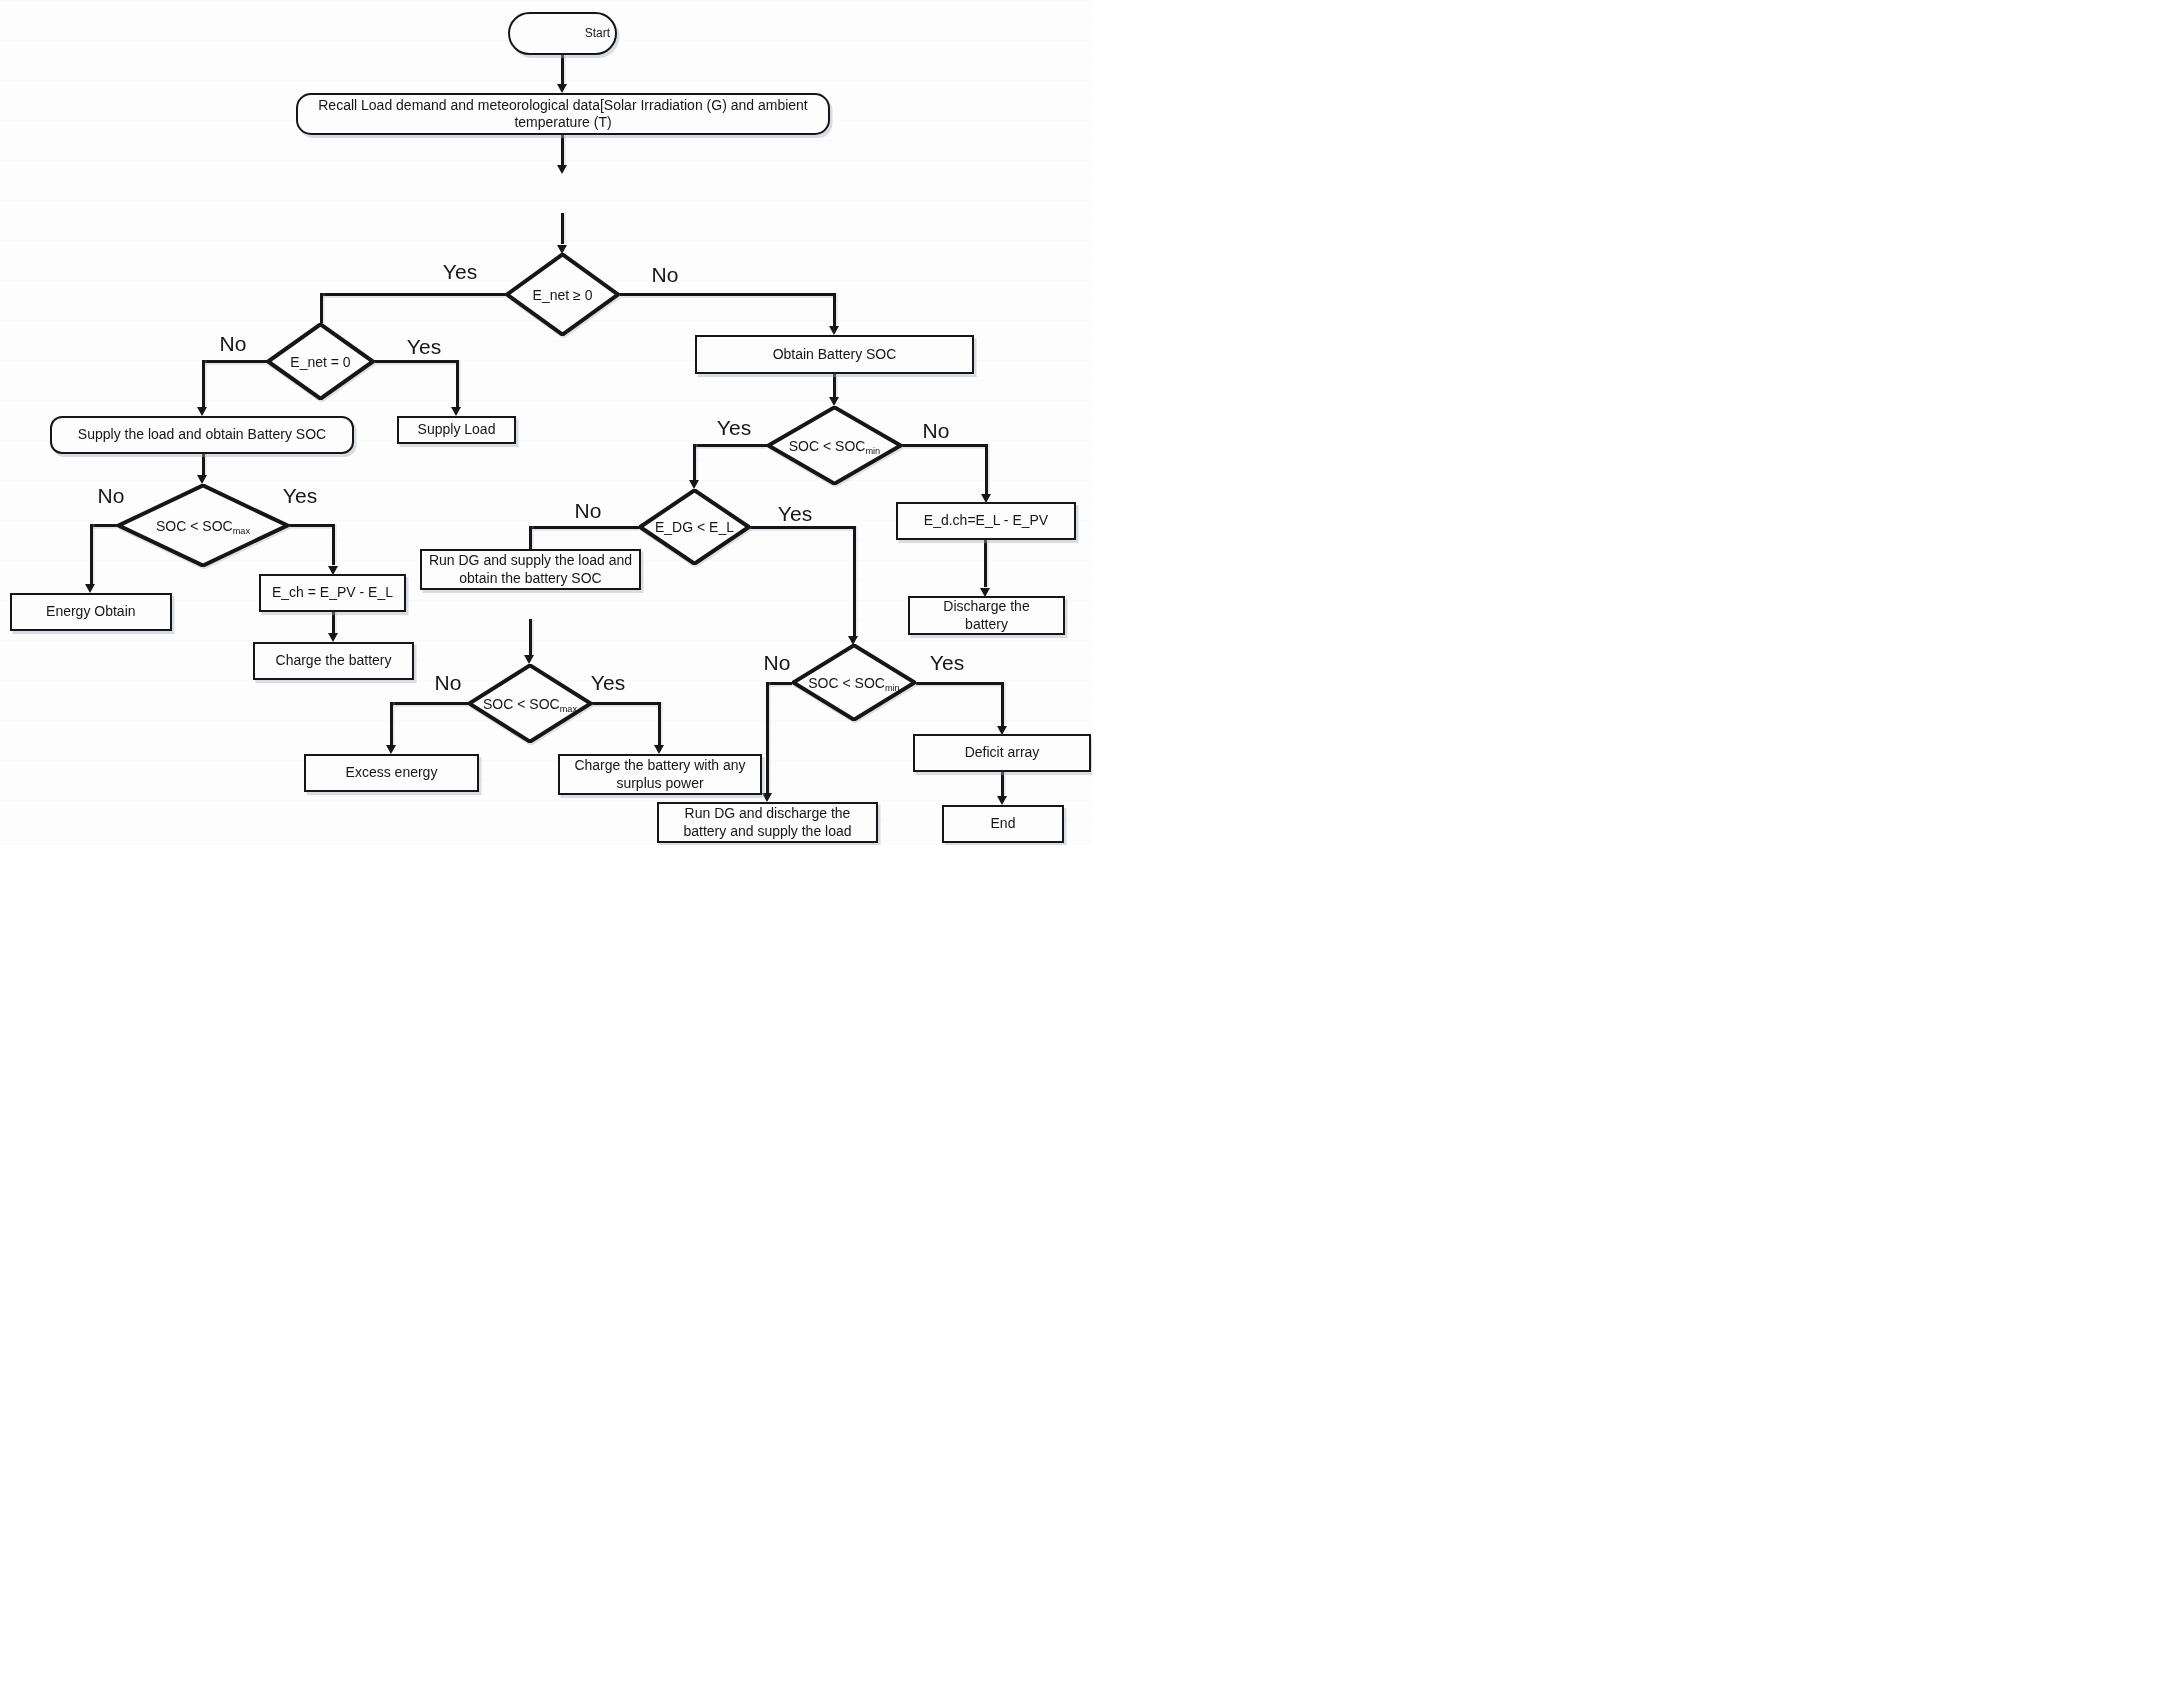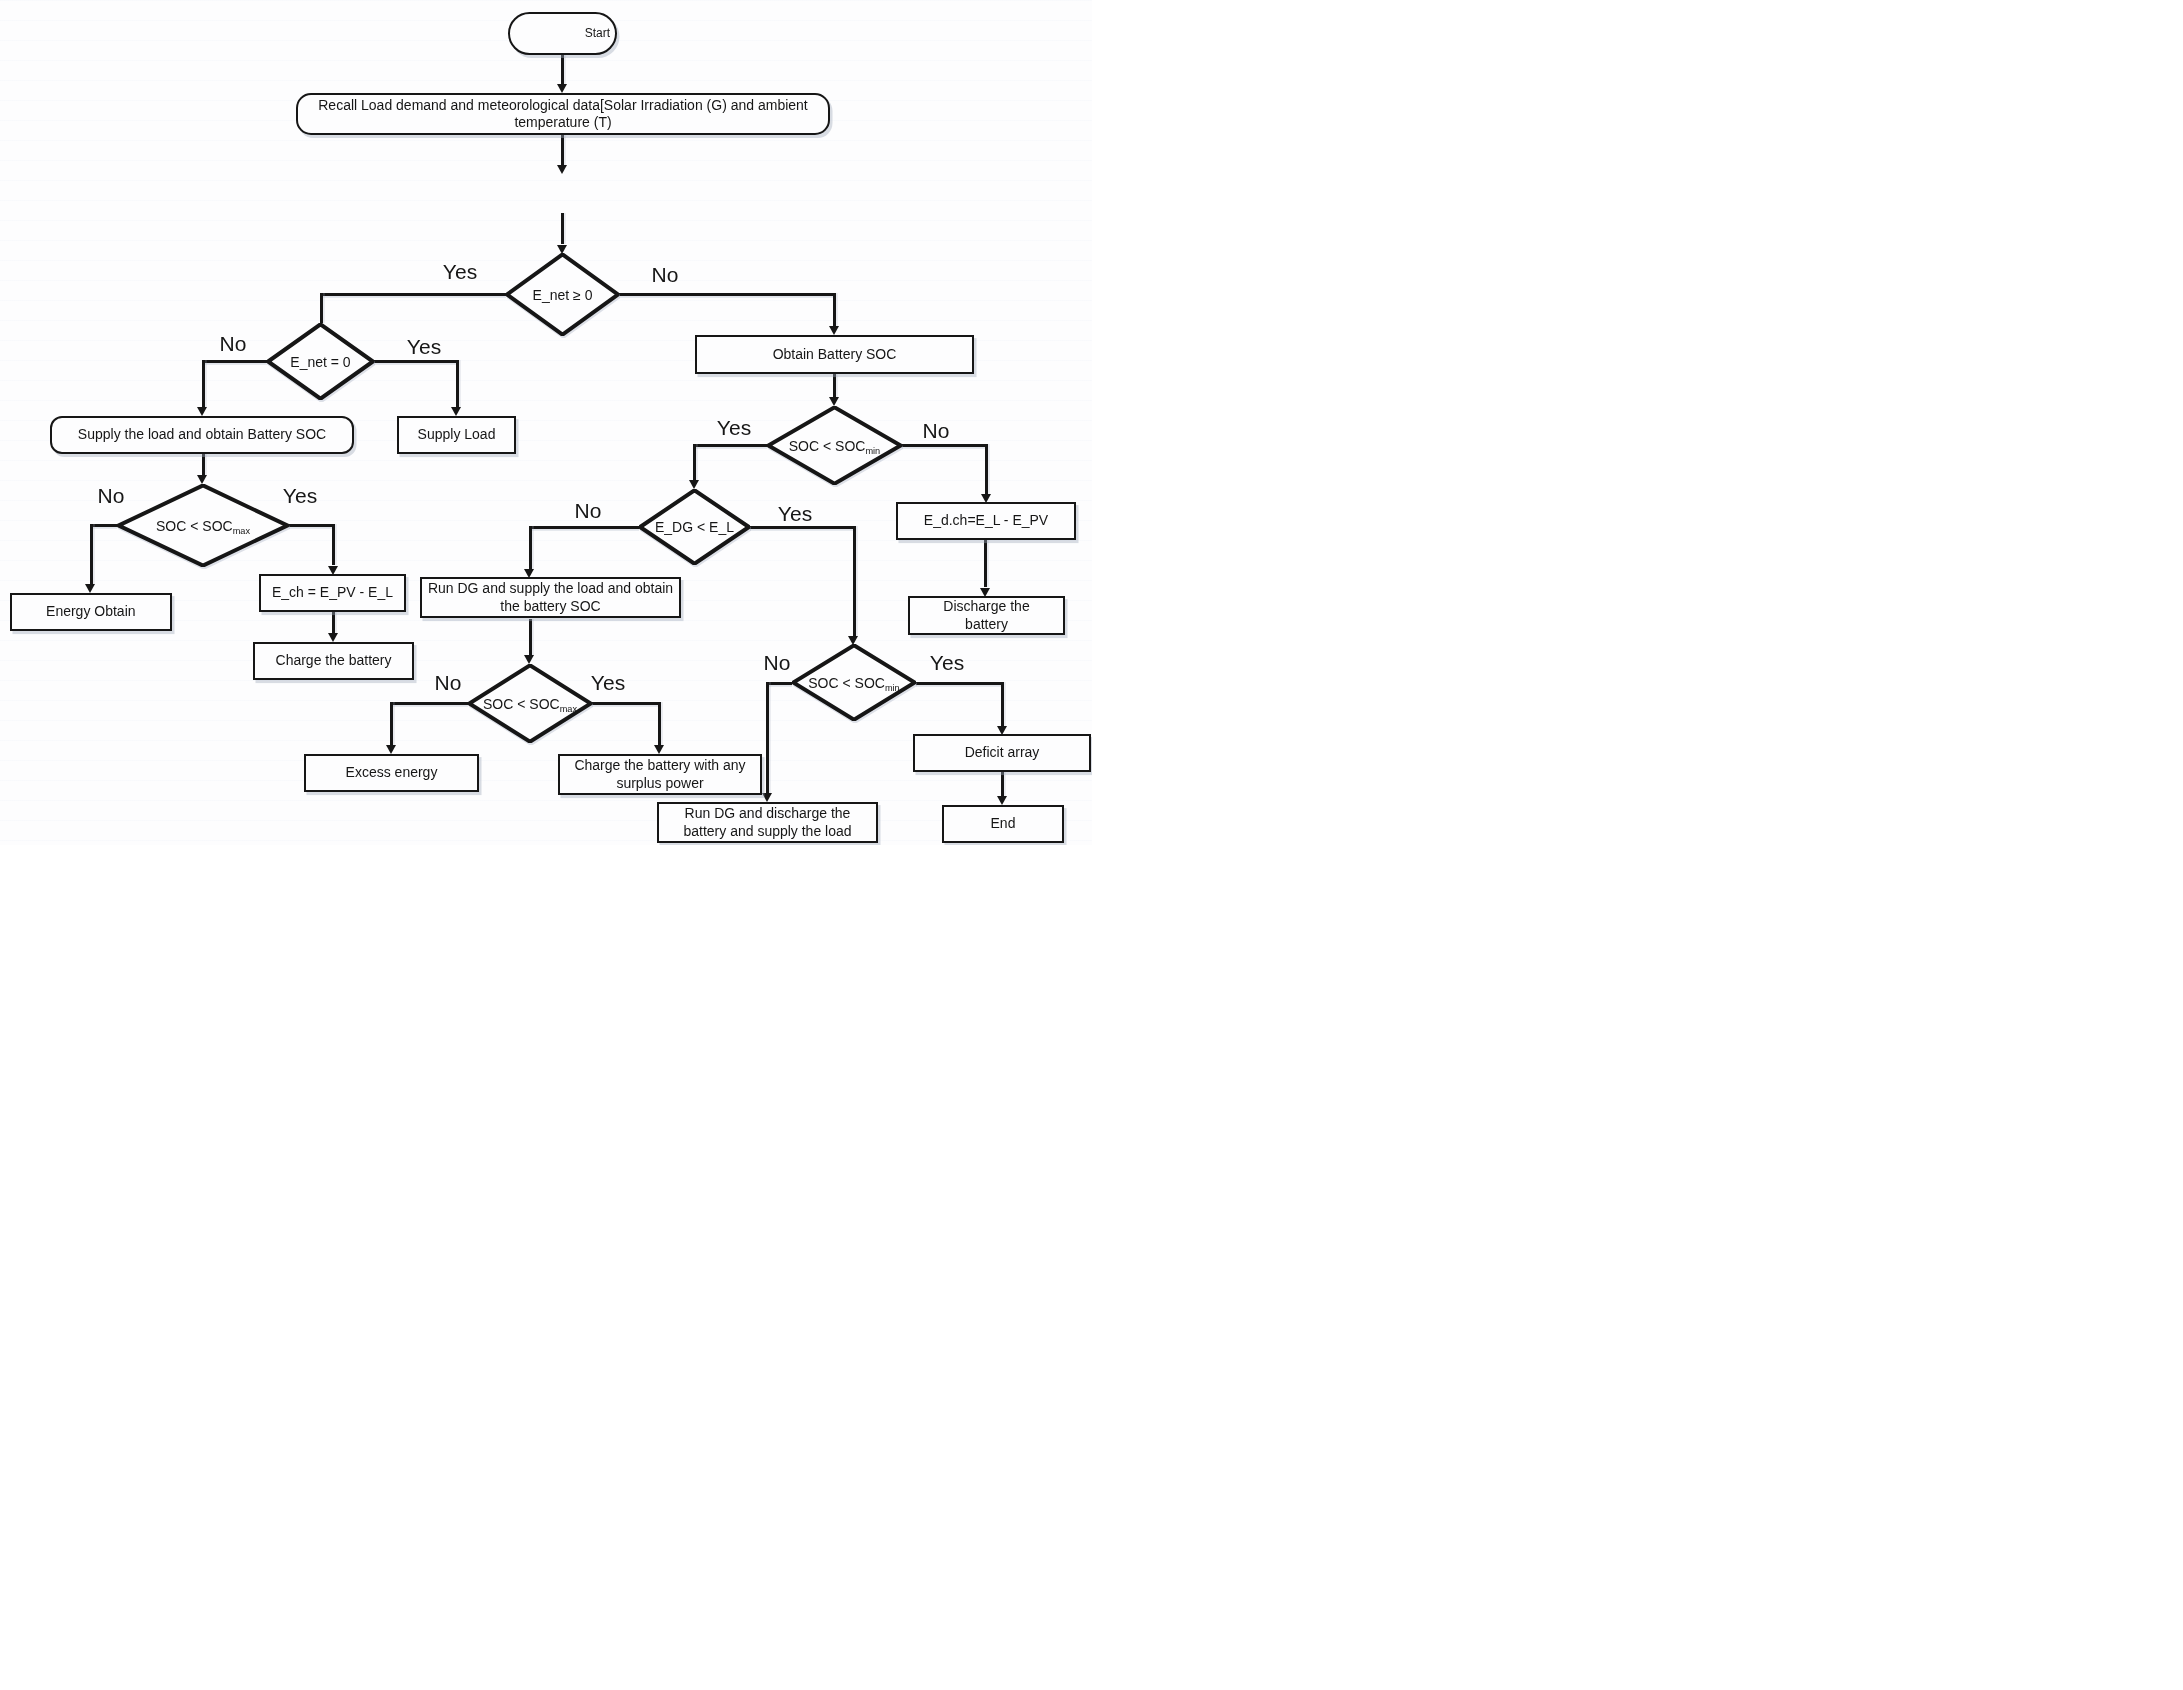--- a/index.html
+++ b/index.html
@@ -159,41 +159,41 @@
 
   <div class="node" style="left:296px;top:93px;width:534px;height:42px;border-radius:15px;">
     <span>Recall Load demand and meteorological data[Solar Irradiation (G) and ambient temperature (T)</span>
   </div>
 
 
   <div class="node" style="left:50px;top:416px;width:304px;height:38px;border-radius:12px;">
     <span>Supply the load and obtain Battery SOC</span>
   </div>
 
-  <div class="node" style="left:397px;top:416px;width:119px;height:38px;">
+  <div class="node" style="left:397px;top:416px;width:119px;height:28px;">
     <span>Supply Load</span>
   </div>
 
   <div class="node" style="left:9.8px;top:593px;width:162px;height:38px;">
     <span>Energy Obtain</span>
   </div>
 
   <div class="node" style="left:259px;top:574px;width:147px;height:38px;">
     <span>E_ch = E_PV - E_L</span>
   </div>
 
   <div class="node" style="left:253px;top:642px;width:161px;height:38px;">
     <span>Charge the battery</span>
   </div>
 
   <div class="node" style="left:695px;top:335px;width:279px;height:39px;">
     <span>Obtain Battery SOC</span>
   </div>
 
-  <div class="node" style="left:420px;top:577px;width:261px;height:41px;">
+  <div class="node" style="left:420px;top:549px;width:221px;height:41px;">
     <span>Run DG and supply the load and obtain the battery SOC</span>
   </div>
 
   <div class="node" style="left:304px;top:754px;width:175px;height:38px;">
     <span>Excess energy</span>
   </div>
 
   <div class="node" style="left:558px;top:754px;width:204px;height:41px;">
     <span>Charge the battery with any surplus power</span>
   </div>

